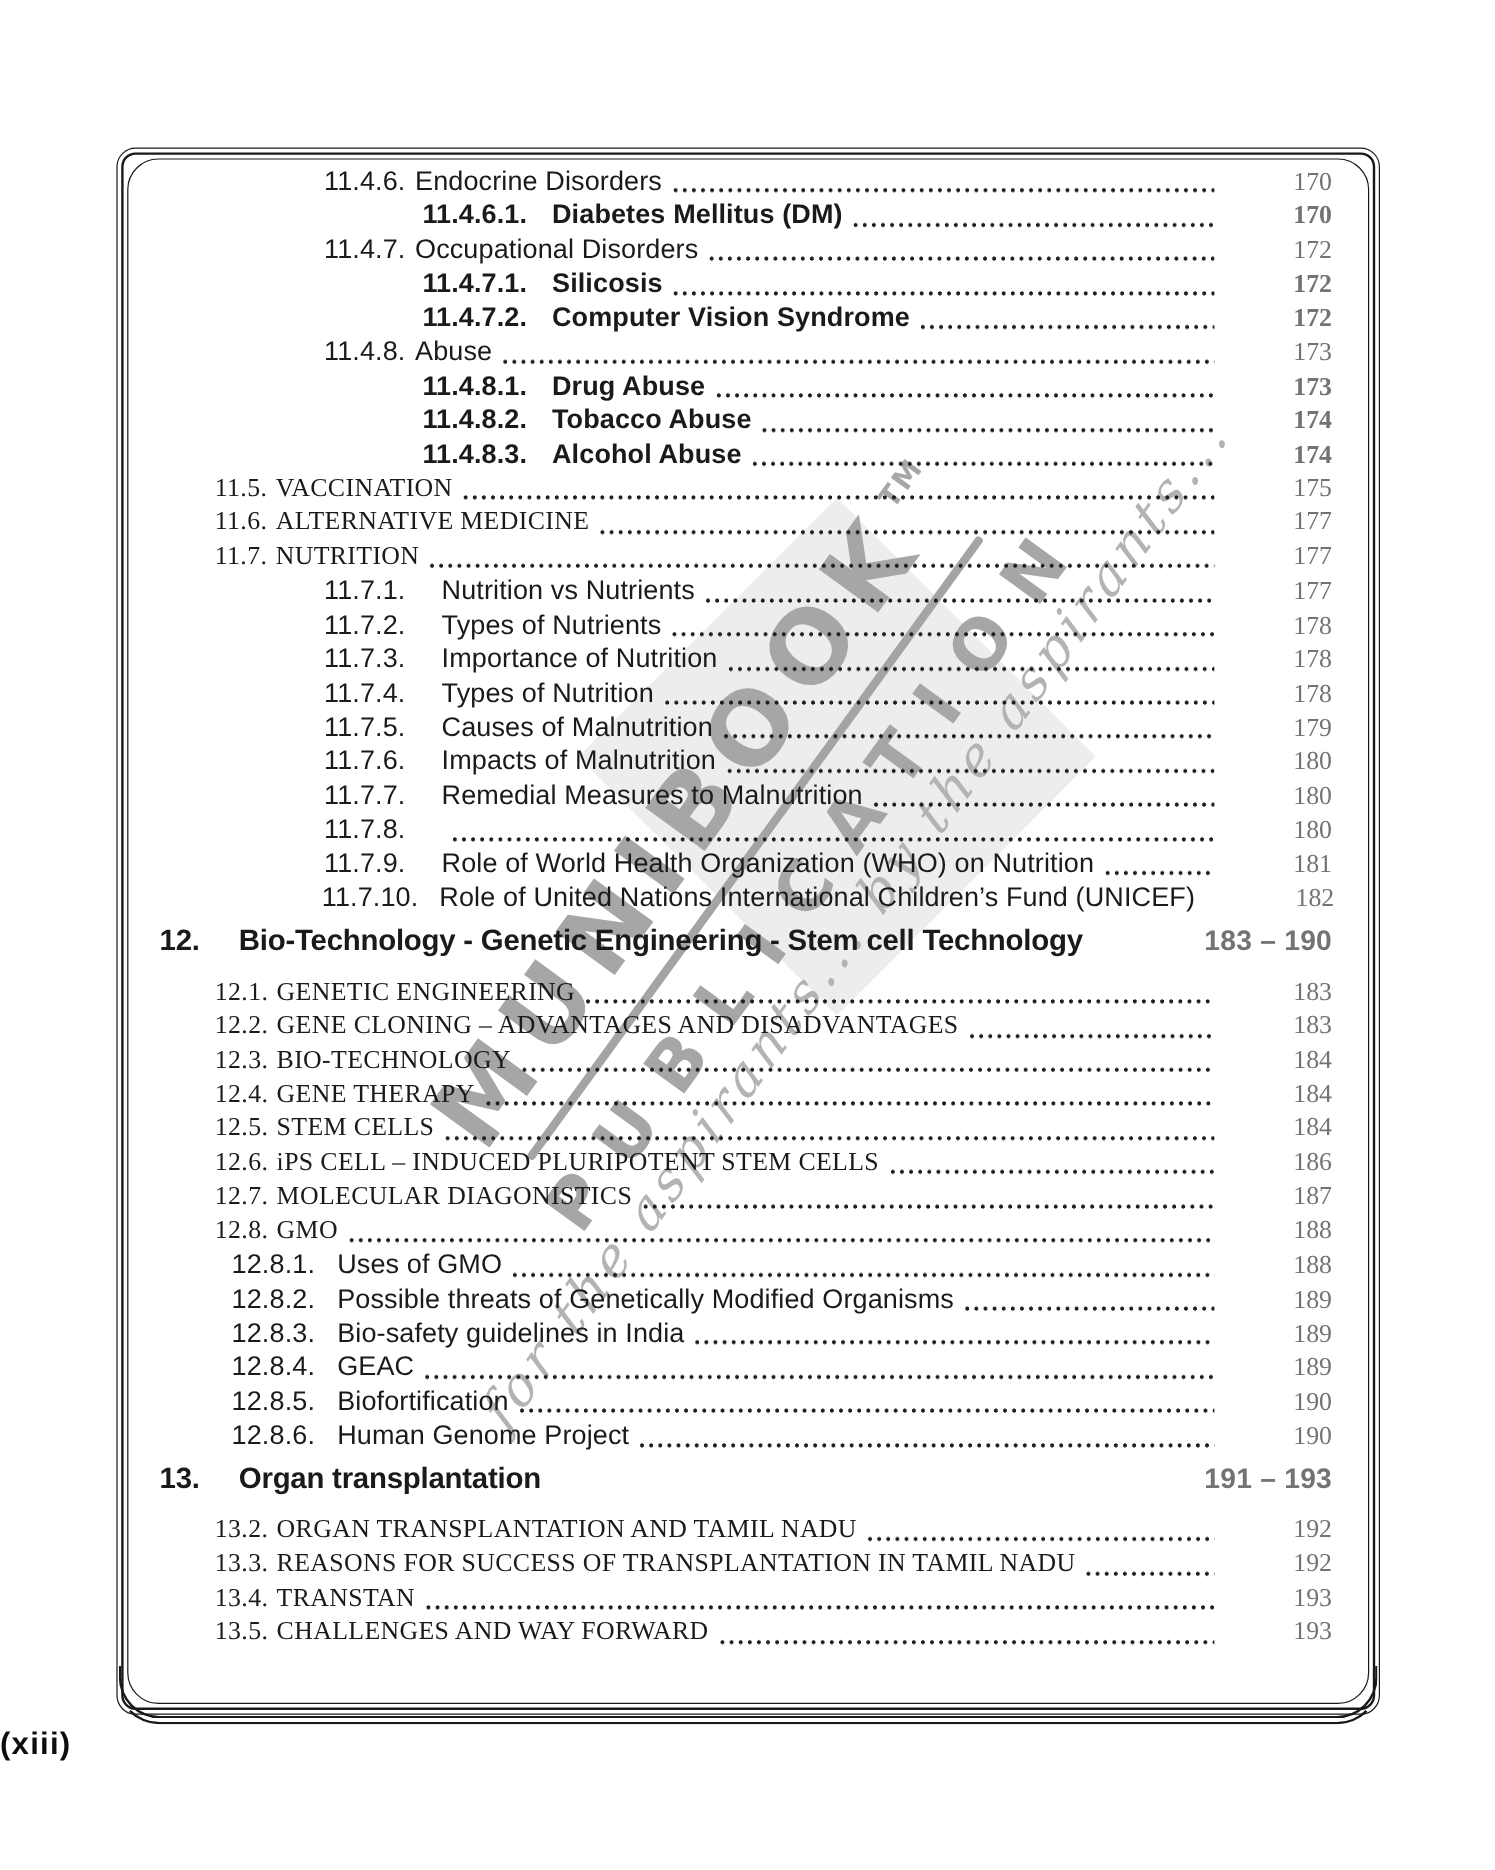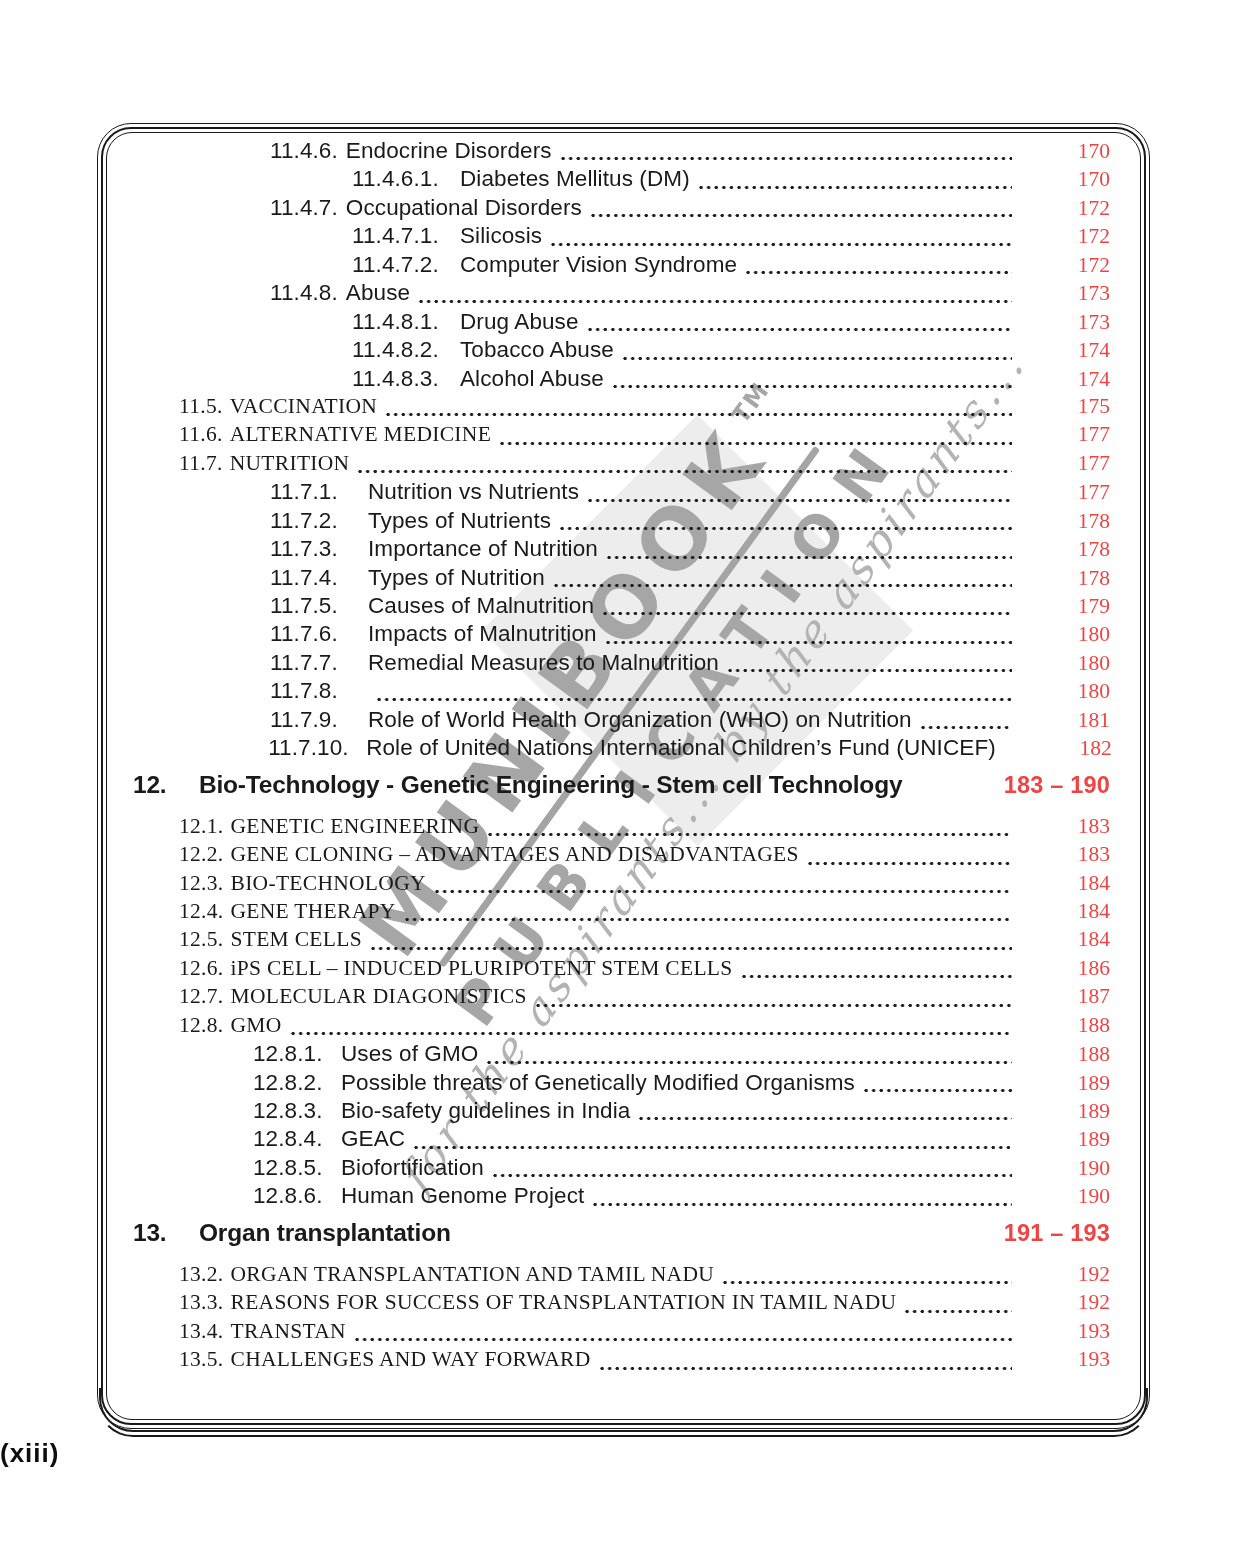--- a/index.html
+++ b/index.html
@@ -37,21 +37,21 @@
   .wm-script{
     position:absolute;left:50%;top:50%;
     transform:translate(-50%,-50%) translateY(116px) skewX(-6deg);
     white-space:nowrap;
     font-family:"DejaVu Serif",serif;font-style:italic;
     font-size:44px;letter-spacing:5px;color:#b3b3b3;
   }
   
   .frame{
     position:absolute;left:101px;top:127px;width:1041px;height:1294px;
-    border:2.5px solid #191919;border-radius:30px;
+    border:2.5px solid #191919;border-radius:12px;
     outline:1.5px solid #191919;outline-offset:3px;
     z-index:1;
   }
   .frame .inner-border{
     position:absolute;inset:3px;border:1.5px solid #191919;border-radius:26px;
     pointer-events:none;
   }
   .frame::after{
     content:"";position:absolute;left:-4px;right:-4px;bottom:-9px;height:42px;
     border:2.5px solid transparent;border-top:none;
@@ -64,37 +64,37 @@
     border-bottom-color:#191919;
     border-radius:0 0 36px 36px;pointer-events:none;
   }
   
   .toc{position:absolute;left:30px;right:34px;top:9px;bottom:6px;z-index:2;}
   .row{display:flex;align-items:baseline;height:28.45px;}
   .num{flex:none;}
   .label{white-space:nowrap;}
   .pg{
     flex:none;min-width:96px;text-align:right;
-    font-family:"Liberation Serif",serif;font-size:21.5px;color:#ef4444;
+    font-family:"Liberation Serif",serif;font-size:21.5px;color:#737373;
   }
   .leader{
     flex:1 1 auto;min-width:10px;height:7px;
     margin:0 2px 4px 8px;align-self:flex-end;
     background-image:radial-gradient(circle at 3px 3.5px,#1c1c1c 1.45px,rgba(0,0,0,0) 1.9px);
     background-size:7.6px 7px;background-repeat:repeat-x;background-position:left bottom;
   }
   .noleader .leader{visibility:hidden;}
   
   .sub .num,.sub .label,.subtab .num,.subtab .label,.subtab8 .num,.subtab8 .label,.sub3 .num,.sub3 .label{
     font-size:22.5px;letter-spacing:0.1px;
   }
   .sub{margin-left:137px;}   .sub .num{margin-right:8px;}
   .subtab{margin-left:137px;justify-content:center;}.subtab .num{min-width:98px;}
-  .subtab8{margin-left:120px;}.subtab8 .num{min-width:88px;}
-  .sub3{margin-left:219px;}  .sub3 .num{min-width:108px;}
+  .subtab8{margin-left:60px;}.subtab8 .num{min-width:88px;}
+  .sub3{margin-left:219px;font-weight:bold;}  .sub3 .num{min-width:108px;}
   .caps{margin-left:46px;}
   .caps .num,.caps .label{
     font-family:"Liberation Serif",serif;font-size:21.5px;letter-spacing:0.3px;
   }
   .caps .num{margin-right:7px;}
   .chapter{margin:7px 0 3px 0;height:40px;}
   .chapter .num{min-width:66px;font-weight:700;font-size:24.5px;letter-spacing:-0.2px;}
   .chapter .label{font-weight:700;font-size:24.5px;letter-spacing:-0.2px;}
   .chapter .pg{
     font-family:"Liberation Sans",sans-serif;font-weight:700;font-size:23.5px;

